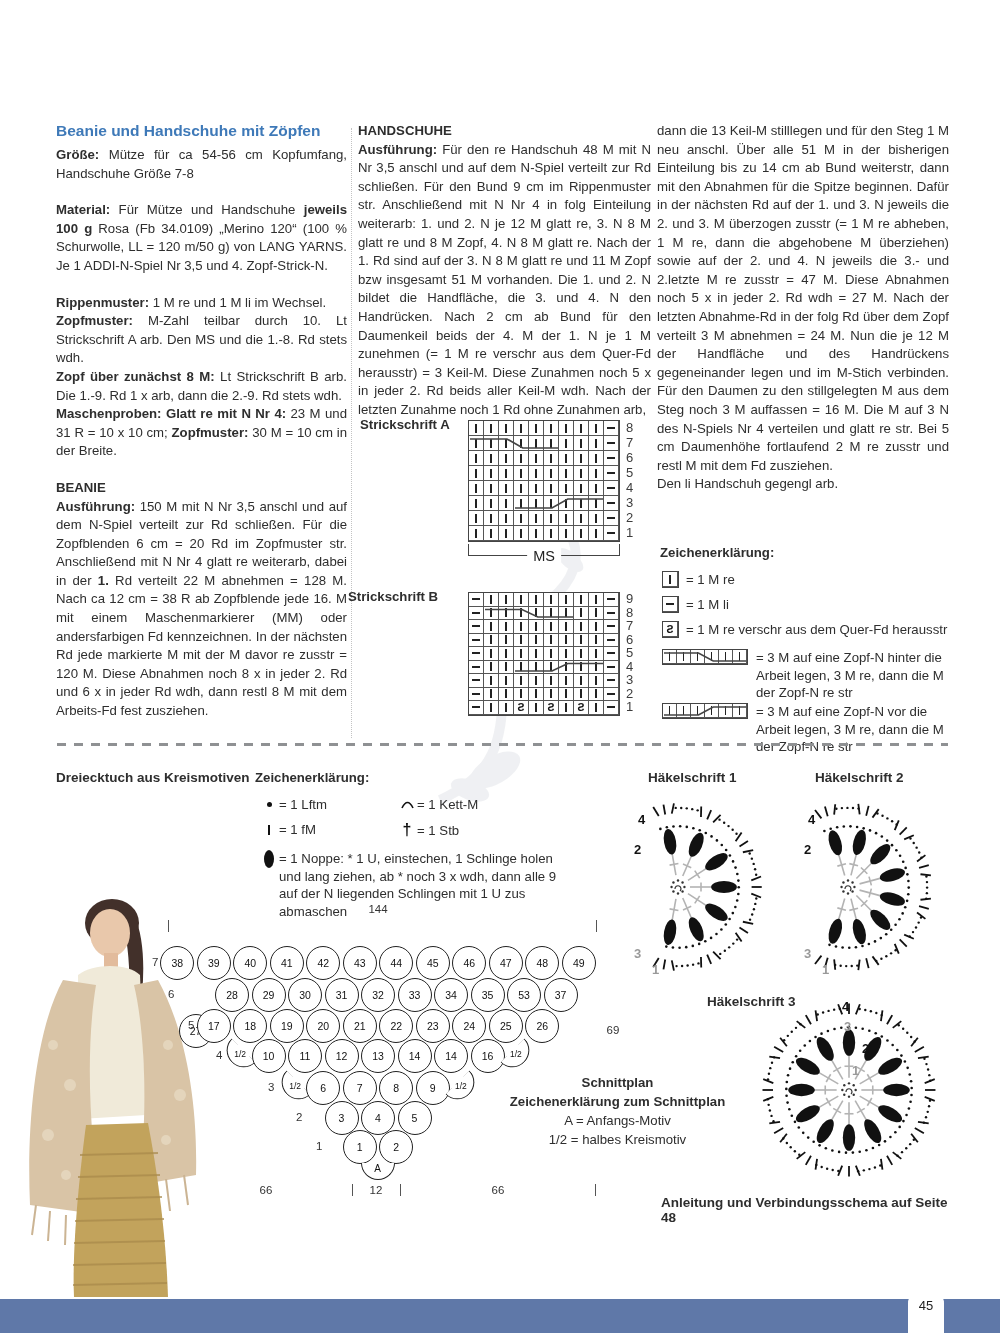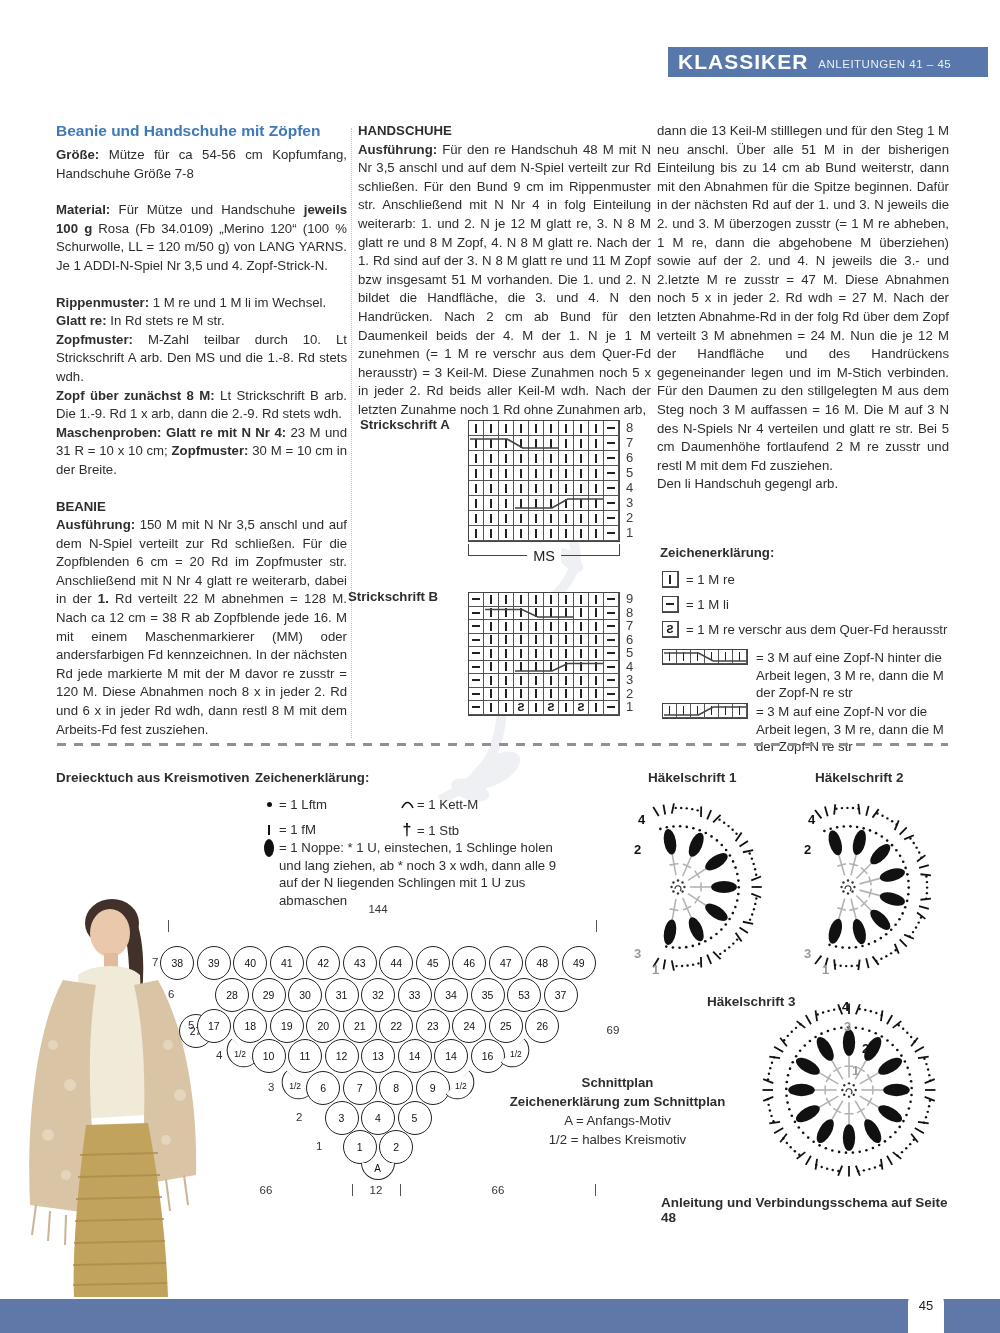--- a/index.html
+++ b/index.html
@@ -84,43 +84,38 @@
   #botBar{position:absolute;left:0;top:1299px;width:1000px;height:34px;background:#5f78a8;}
   #pageTab{position:absolute;left:908px;top:1291px;width:36px;height:42px;background:#fff;
            border-radius:12px 12px 0 0;display:flex;justify-content:center;align-items:flex-start;
            padding-top:7px;box-sizing:border-box;font-size:13px;color:#222;}
 </style>
 </head>
 <body>
 
 <div id="page">
 
-  <div class="hdr">
-    <span class="hdr-t">KLASSIKER</span>
-    <span class="hdr-s">ANLEITUNGEN 41 – 45</span>
-  </div>
 
   <div id="wm1">
     <svg width="240" height="350" viewBox="0 0 240 350">
       <path d="M40,330 C150,280 60,190 150,130 C200,90 170,40 120,30" stroke="#8a95a5" stroke-width="10" fill="none"></path>
       <path d="M120,30 C100,60 140,80 160,55" stroke="#8a95a5" stroke-width="7" fill="none"></path>
       <ellipse cx="95" cy="300" rx="28" ry="14" transform="rotate(-30 95 300)" fill="#8a95a5"></ellipse>
       <ellipse cx="70" cy="320" rx="20" ry="10" transform="rotate(20 70 320)" fill="#8a95a5"></ellipse>
       <ellipse cx="170" cy="90" rx="16" ry="8" transform="rotate(40 170 90)" fill="#8a95a5"></ellipse>
     </svg>
   </div>
 
   <h1 id="artTitle">Beanie und Handschuhe mit Zöpfen</h1>
   <div id="col1" class="col">
       <p class="para"><span class="bold">Größe:</span><span> Mütze für ca 54-56 cm Kopfumfang, Handschuhe Größe 7-8</span></p>
       <div class="gap"></div>
       <p class="para"><span class="bold">Material:</span><span> Für Mütze und Handschuhe </span><span class="bold">jeweils 100 g</span><span> Rosa (Fb 34.0109) „Merino 120“ (100 % Schurwolle, LL = 120 m/50 g) von LANG YARNS. Je 1 ADDI-N-Spiel Nr 3,5 und 4. Zopf-Strick-N.</span></p>
       <div class="gap"></div>
       <p class="para"><span class="bold">Rippenmuster:</span><span> 1 M re und 1 M li im Wechsel.</span></p>
-      <p class="para"><span class="bold">Glatt re:</span><span> In Rd stets re M str.</span></p>
       <p class="para"><span class="bold">Zopfmuster:</span><span> M-Zahl teilbar durch 10. Lt Strickschrift A arb. Den MS und die 1.-8. Rd stets wdh.</span></p>
       <p class="para"><span class="bold">Zopf über zunächst 8 M:</span><span> Lt Strickschrift B arb. Die 1.-9. Rd 1 x arb, dann die 2.-9. Rd stets wdh.</span></p>
       <p class="para"><span class="bold">Maschenproben: Glatt re mit N Nr 4:</span><span> 23 M und 31 R = 10 x 10 cm; </span><span class="bold">Zopfmuster:</span><span> 30 M = 10 cm in der Breite.</span></p>
       <div class="gap"></div>
       <div class="subhead"><span class="bold">BEANIE</span></div>
       <p class="para"><span class="bold">Ausführung:</span><span> 150 M mit N Nr 3,5 anschl und auf dem N-Spiel verteilt zur Rd schließen. Für die Zopfblenden 6 cm = 20 Rd im Zopfmuster str. Anschließend mit N Nr 4 glatt re weiterarb, dabei in der </span><span class="bold">1.</span><span> Rd verteilt 22 M abnehmen = 128 M. Nach ca 12 cm = 38 R ab Zopfblende jede 16. M mit einem Maschenmarkierer (MM) oder andersfarbigen Fd kennzeichnen. In der nächsten Rd jede markierte M mit der M davor re zusstr = 120 M. Diese Abnahmen noch 8 x in jeder 2. Rd und 6 x in jeder Rd wdh, dann restl 8 M mit dem Arbeits-Fd fest zusziehen.</span></p>
     </div>
   <div id="col2" class="col">
       <div class="subhead"><span class="bold">HANDSCHUHE</span></div>
       <p class="para"><span class="bold">Ausführung:</span><span> Für den re Handschuh 48 M mit N Nr 3,5 anschl und auf dem N-Spiel verteilt zur Rd schließen. Für den Bund 9 cm im Rippenmuster str. Anschließend mit N Nr 4 in folg Einteilung weiterarb: 1. und 2. N je 12 M glatt re, 3. N 8 M glatt re und 8 M Zopf, 4. N 8 M glatt re. Nach der 1. Rd sind auf der 3. N 8 M glatt re und 11 M Zopf bzw insgesamt 51 M vorhanden. Die 1. und 2. N bildet die Handfläche, die 3. und 4. N den Handrücken. Nach 2 cm ab Bund für den Daumenkeil beids der 4. M der 1. N je 1 M zunehmen (= 1 M re verschr aus dem Quer-Fd herausstr) = 3 Keil-M. Diese Zunahmen noch 5 x in jeder 2. Rd beids aller Keil-M wdh. Nach der letzten Zunahme noch 1 Rd ohne Zunahmen arb,</span></p>
@@ -798,21 +793,21 @@
           <div class="fmbar"></div>
         </div>
         <span class="cl-text">= 1 fM</span>
       </div>
       <div class="cl-row" style="left: 142px; top: 52px;">
         <div class="cl-sym">
           <span class="dagger">†</span>
         </div>
         <span class="cl-text">= 1 Stb</span>
       </div>
-      <div class="cl-row" style="left: 4px; top: 69px; align-items: flex-start;">
+      <div class="cl-row" style="left: 4px; top: 80px; align-items: flex-start;">
         <div class="cl-sym">
           <div class="noppe"></div>
         </div>
         <span class="cl-text" style="width: 298px; line-height: 17.5px;">= 1 Noppe: * 1 U, einstechen, 1 Schlinge holen und lang ziehen, ab * noch 3 x wdh, dann alle 9 auf der N liegenden Schlingen mit 1 U zus abmaschen</span>
       </div>
     </div>
 
   <div id="photo">
     <svg width="206" height="412" viewBox="0 0 206 412">
       <rect width="206" height="412" fill="#ffffff"></rect>

